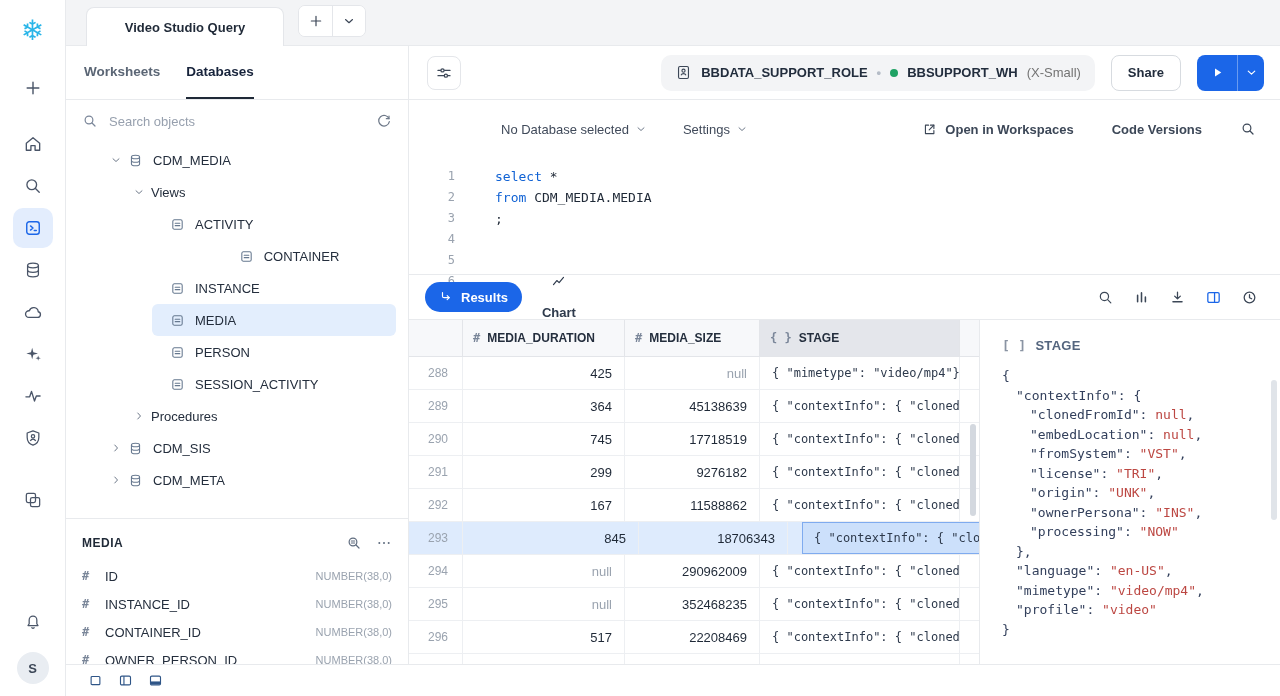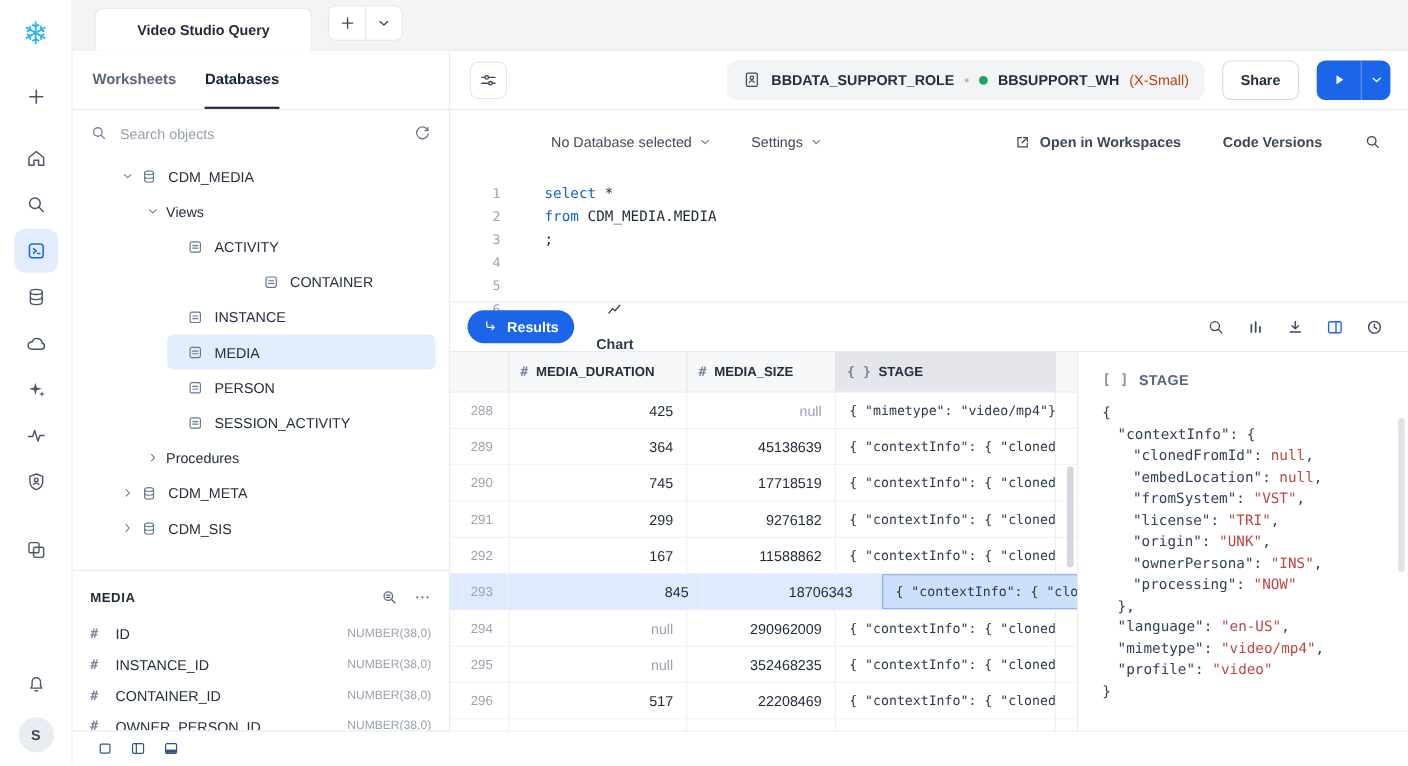--- a/index.html
+++ b/index.html
@@ -53,21 +53,21 @@
   .obj-type{font-size:11px;color:#9AA3AF;}
 
   
   .main{flex:1;display:flex;flex-direction:column;min-width:0;}
   .toolbar{height:54px;min-height:54px;display:flex;align-items:center;padding:0 16px 0 18px;border-bottom:1px solid #E8EAED;box-sizing:border-box;}
   .icon-btn{width:32px;height:32px;border:1px solid #E4E6EA;border-radius:8px;background:#fff;display:flex;align-items:center;justify-content:center;color:#3C4757;cursor:pointer;}
   .tspacer{flex:1;}
   .ctx-pill{height:36px;background:#F3F4F6;border-radius:10px;display:flex;align-items:center;gap:9px;padding:0 14px;font-weight:700;color:#222D3D;cursor:pointer;}
   .ctx-sep{color:#B5BCC7;font-weight:700;}
   .wh-dot{width:8px;height:8px;border-radius:50%;background:#1FA264;}
-  .wh-size{font-weight:400;color:#c2410c;}
+  .wh-size{font-weight:400;color:#737373;}
   .share-btn{height:36px;padding:0 16px;border:1px solid #D7DBE0;border-radius:8px;background:#fff;font-weight:700;font-size:13px;color:#222D3D;margin-left:16px;cursor:pointer;font-family:inherit;}
   .run-btn{height:36px;margin-left:16px;background:#1B66E8;border-radius:8px;display:flex;align-items:stretch;color:#fff;overflow:hidden;cursor:pointer;}
   .run-main{width:40px;display:flex;align-items:center;justify-content:center;}
   .run-split{width:26px;display:flex;align-items:center;justify-content:center;border-left:1px solid rgba(255,255,255,.35);}
 
   .editor-bar{height:58px;min-height:58px;display:flex;align-items:center;padding:0 24px 0 92px;box-sizing:border-box;color:#404A5A;}
   .eb-item{display:flex;align-items:center;gap:6px;cursor:pointer;}
   .eb-item.settings{margin-left:36px;}
   .eb-right{margin-left:auto;display:flex;align-items:center;gap:38px;font-weight:600;color:#3C4757;}
   .eb-link{display:flex;align-items:center;gap:8px;cursor:pointer;}
@@ -334,36 +334,36 @@
                   <path d="m9.5 6 5.5 6-5.5 6"></path>
                 </svg>
               </span>
               <span class="ticon">
                 <svg width="15" height="15" viewBox="0 0 24 24" fill="none" stroke="currentColor" stroke-width="1.7">
                   <ellipse cx="12" cy="6.5" rx="6.5" ry="2.8"></ellipse>
                   <path d="M5.5 6.5v11c0 1.5 2.9 2.8 6.5 2.8s6.5-1.3 6.5-2.8v-11"></path>
                   <path d="M5.5 12c0 1.5 2.9 2.8 6.5 2.8s6.5-1.3 6.5-2.8"></path>
                 </svg>
               </span>
-              <span>CDM_META</span>
+              <span>CDM_SIS</span>
             </div>
             <div class="tree-row" style="padding-left: 44px;">
               <span class="tchev">
                 <svg width="12" height="12" viewBox="0 0 24 24" fill="none" stroke="currentColor" stroke-width="2" stroke-linecap="round" stroke-linejoin="round">
                   <path d="m9.5 6 5.5 6-5.5 6"></path>
                 </svg>
               </span>
               <span class="ticon">
                 <svg width="15" height="15" viewBox="0 0 24 24" fill="none" stroke="currentColor" stroke-width="1.7">
                   <ellipse cx="12" cy="6.5" rx="6.5" ry="2.8"></ellipse>
                   <path d="M5.5 6.5v11c0 1.5 2.9 2.8 6.5 2.8s6.5-1.3 6.5-2.8v-11"></path>
                   <path d="M5.5 12c0 1.5 2.9 2.8 6.5 2.8s6.5-1.3 6.5-2.8"></path>
                 </svg>
               </span>
-              <span>CDM_SIS</span>
+              <span>CDM_META</span>
             </div>
           </div>
         <div class="obj-panel">
           <div class="obj-head">
             <span class="obj-title">MEDIA</span>
             <span class="obj-act">
               <span>
                 <svg width="16" height="16" viewBox="0 0 24 24" fill="none" stroke="currentColor" stroke-width="1.8" stroke-linecap="round">
                     <circle cx="10.5" cy="10.5" r="5.8"></circle>
                     <path d="m15 15 4.5 4.5"></path>

